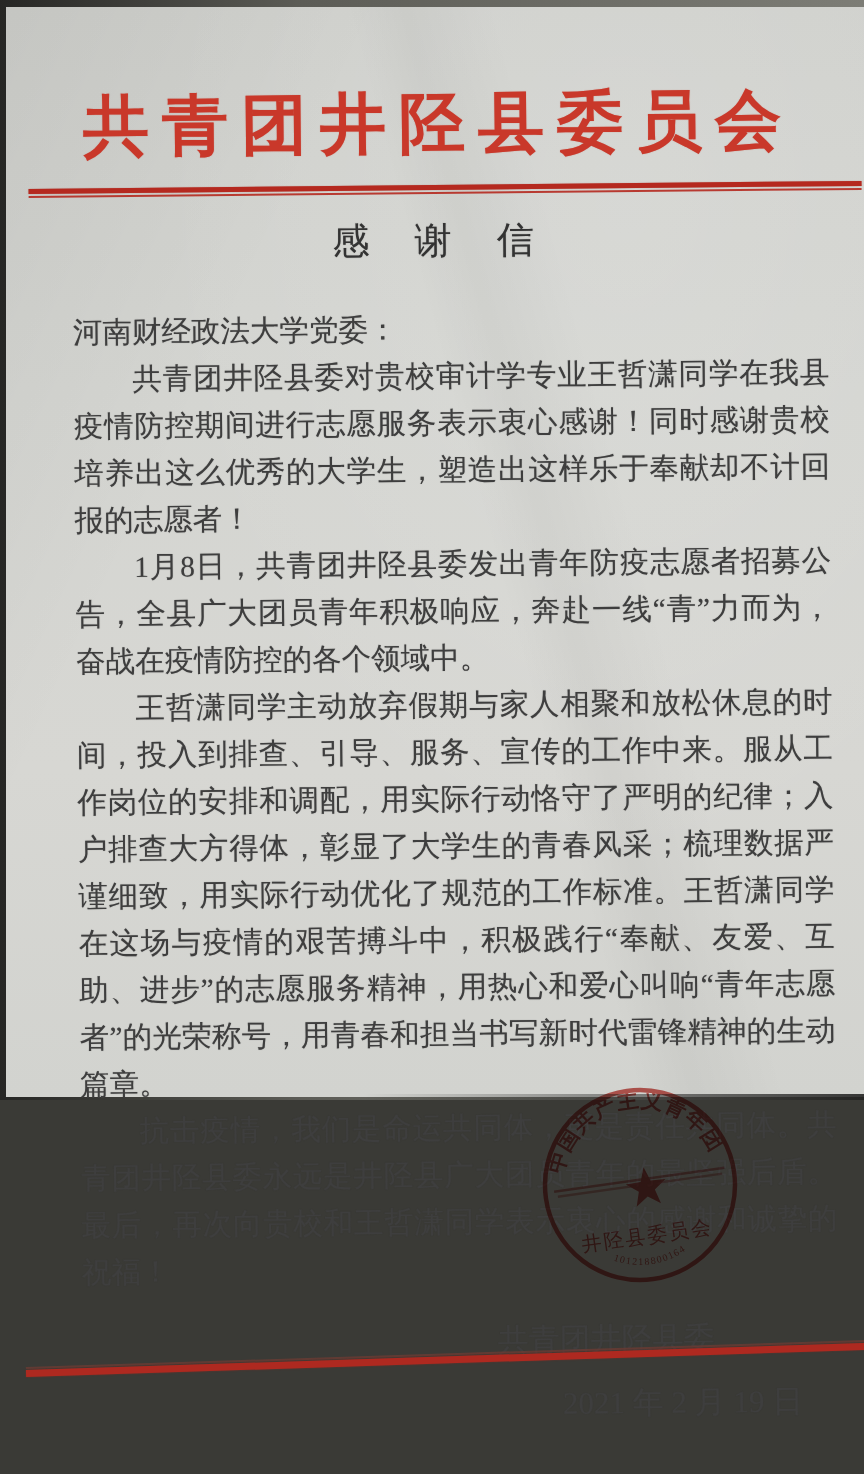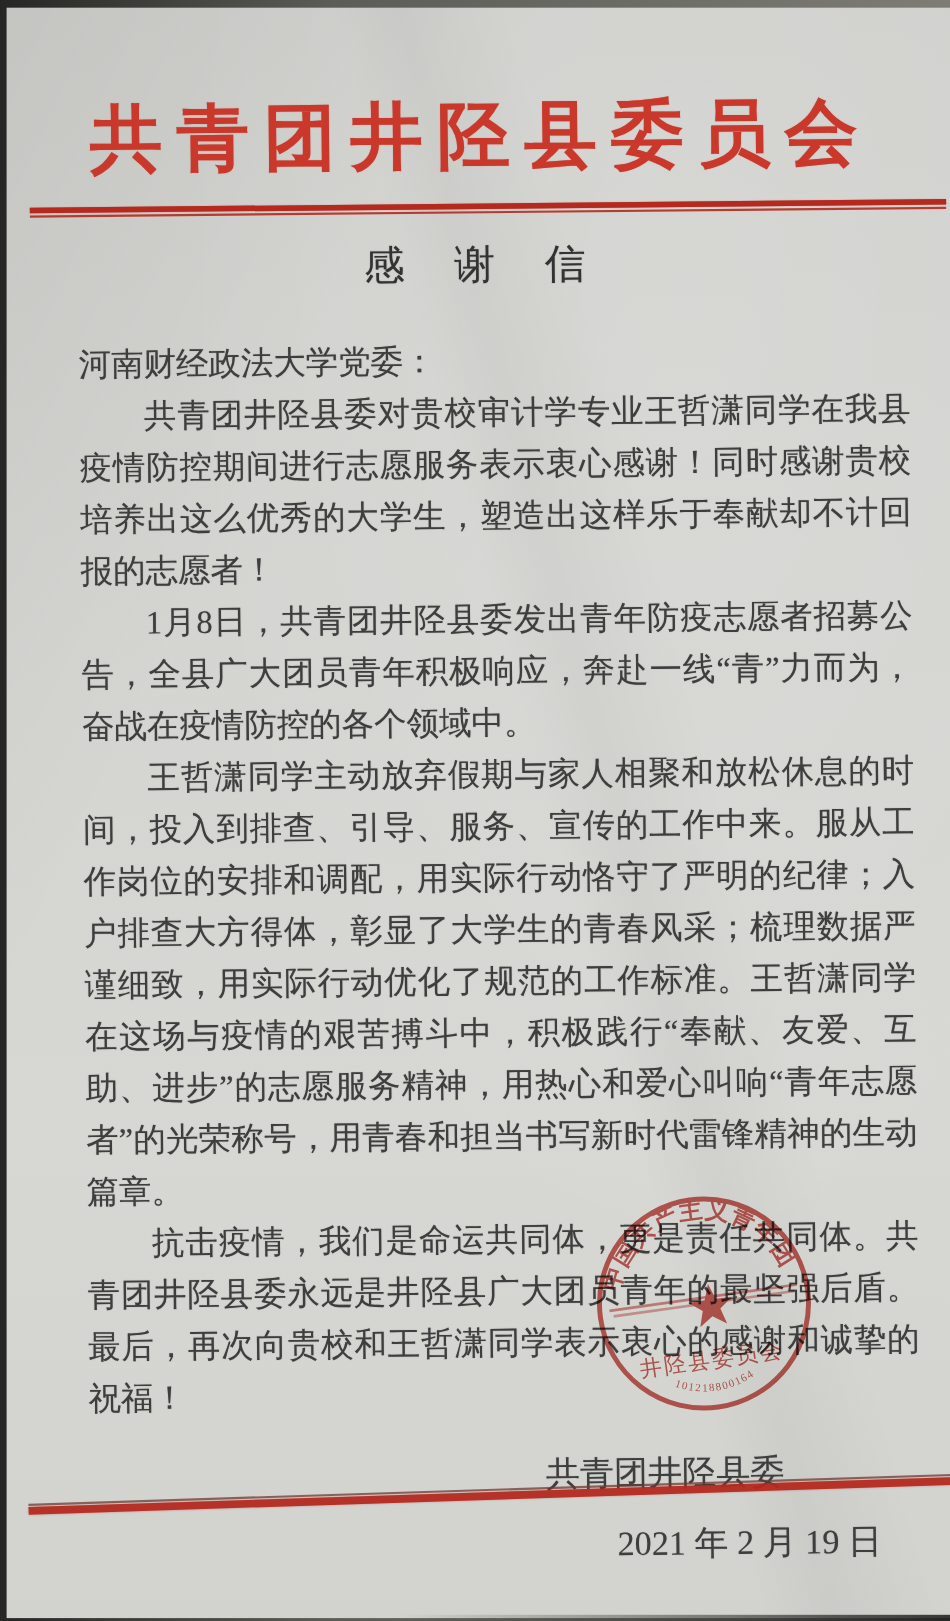--- a/index.html
+++ b/index.html
@@ -10,21 +10,21 @@
     --paper:#d3d4d0;
   }
   *{box-sizing:border-box;}
   html,body{margin:0;padding:0;}
   body{
     width:864px;height:1474px;overflow:hidden;
     background:#3a3a36;
     font-family:"Liberation Serif","DejaVu Serif",serif;
   }
   .photo{
-    position:relative;width:864px;height:1474px;
+    position:relative;width:864px;height:1100px;
     background:linear-gradient(90deg,#262624 0%,#5c5c56 35%,#7d7d76 100%);
     text-decoration:underline;
   }
   .paper{
     position:absolute;top:7px;left:6px;right:0;bottom:3px;
     background:
       radial-gradient(ellipse at 72% 18%, rgba(255,255,255,0.12), rgba(255,255,255,0) 55%),
       linear-gradient(115deg, rgba(0,0,0,0.05) 0%, rgba(0,0,0,0) 28%),
       linear-gradient(75deg, rgba(0,0,0,0) 55%, rgba(0,0,0,0.035) 60%, rgba(0,0,0,0) 68%),
       linear-gradient(180deg,#cfd0cc 0%,#d4d5d1 35%,#d7d7d3 70%,#d2d3cf 100%);

